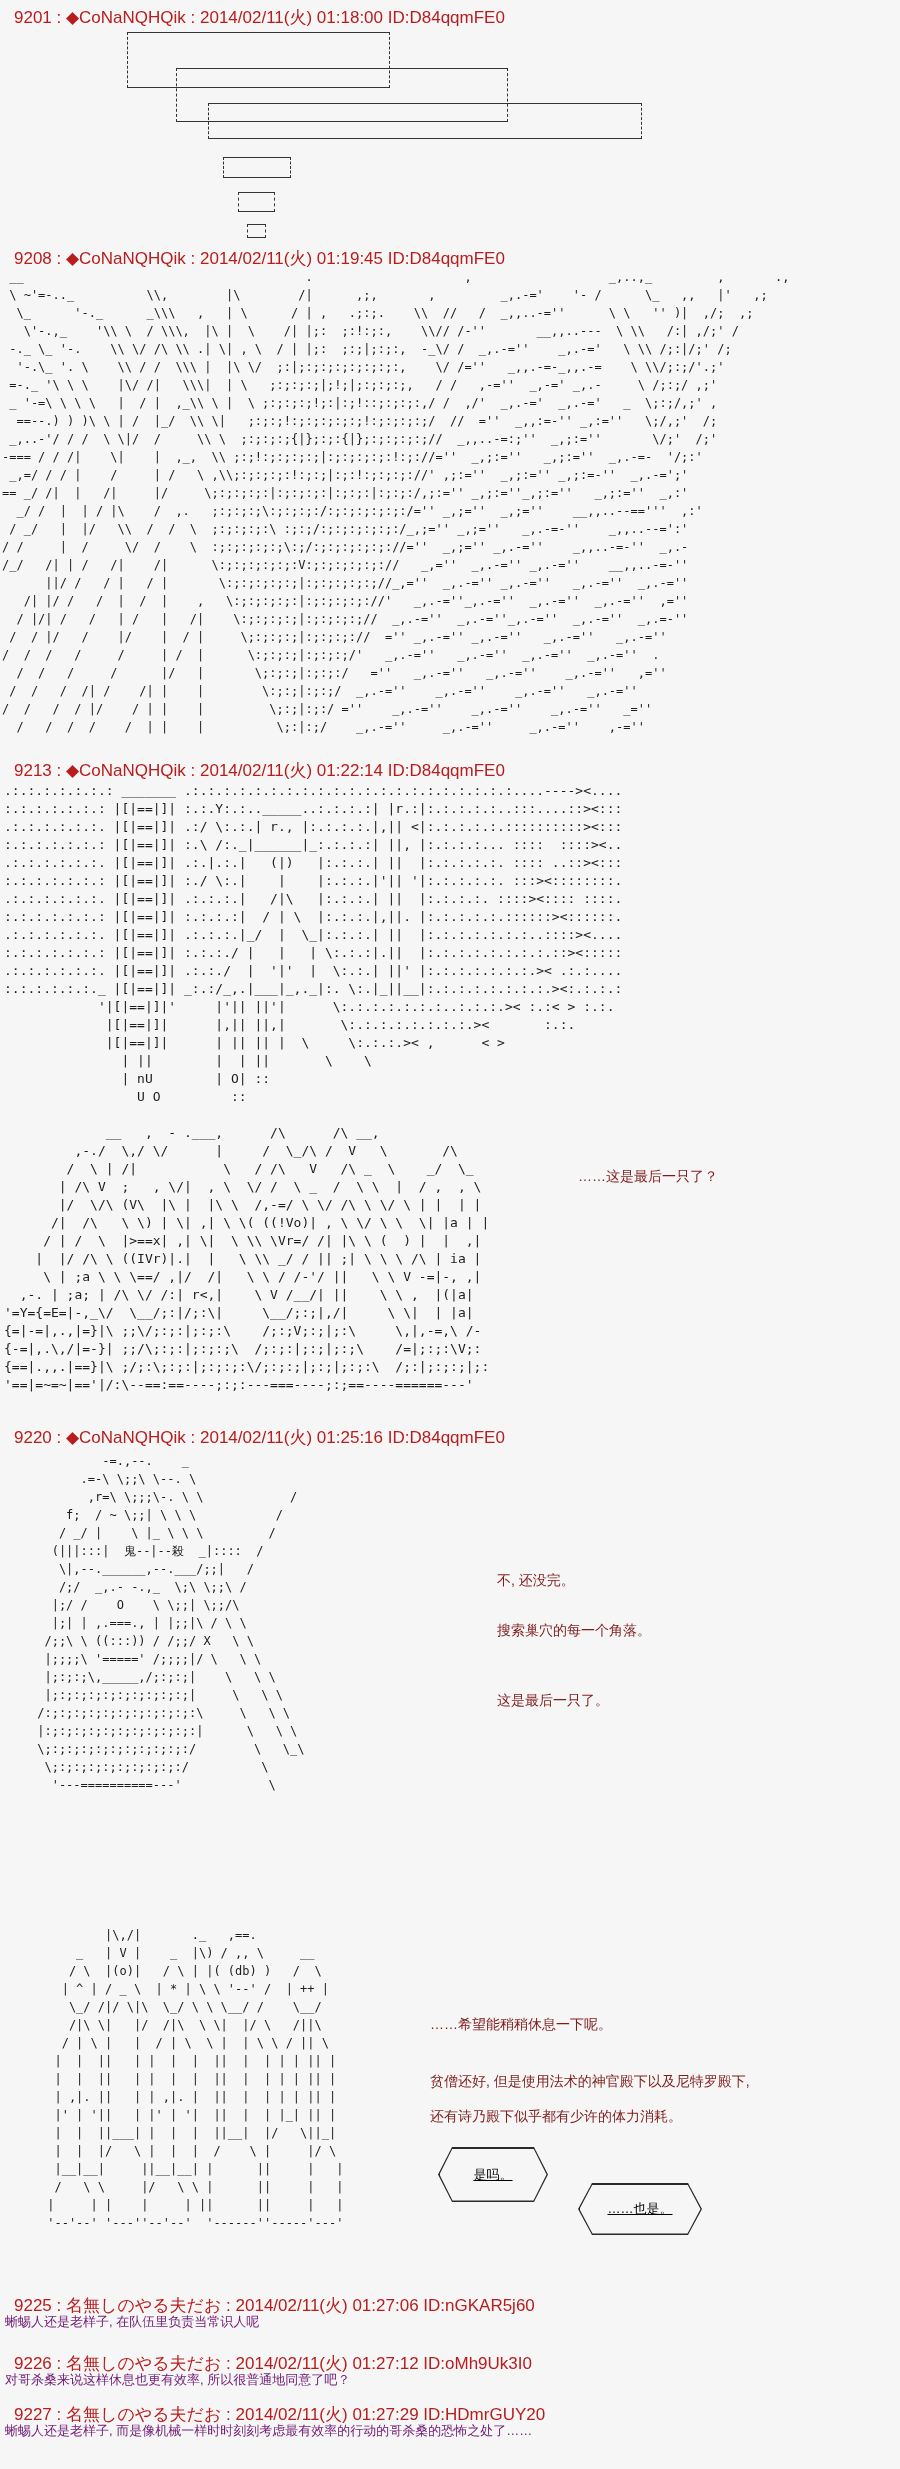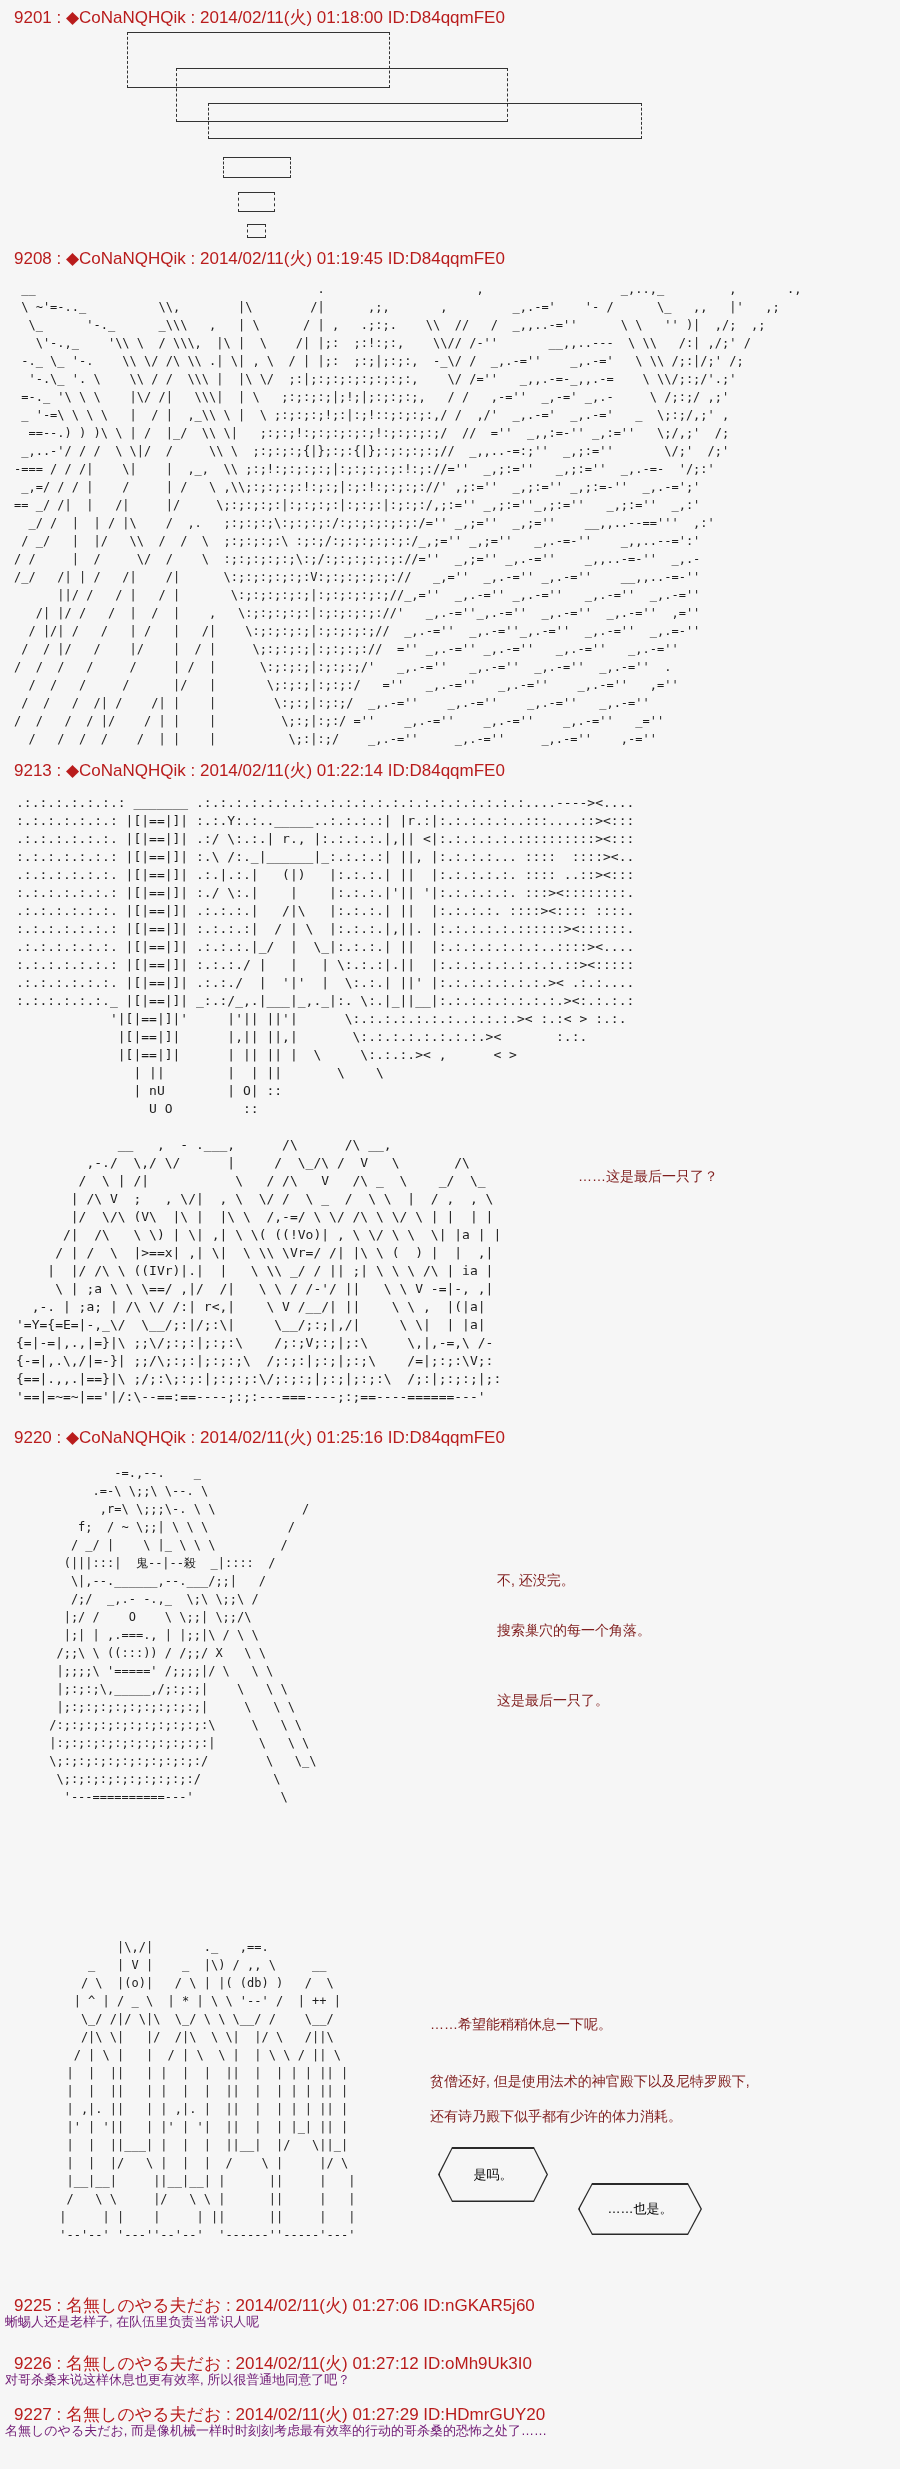--- a/index.html
+++ b/index.html
@@ -5,32 +5,32 @@
   html,body{margin:0;padding:0;}
   body{
     width:900px;height:2469px;position:relative;
     background:#f6f6f6;color:#111;
     font-family:"Liberation Sans","DejaVu Sans",sans-serif;
     overflow:hidden;
   }
   .hdr{position:absolute;left:14px;font-size:17px;color:#b91c1c;white-space:nowrap;}
   .body-line{position:absolute;left:5px;font-size:13px;color:#701a75;white-space:nowrap;}
   .aa{
-    position:absolute;margin:12px;color:#1c1c1c;
+    position:absolute;margin:0;color:#1c1c1c;
     font-family:"DejaVu Sans Mono","Liberation Mono",monospace;
     font-size:12px;line-height:18px;white-space:pre;
   }
   .aa.small{font-size:13px;}
   .dlg{position:absolute;font-size:14px;color:#7f1d1d;white-space:nowrap;}
   .box{position:absolute;border-color:#333;border-width:1px;border-style:solid dashed;background:transparent;}
   .bubble{position:absolute;background:#2a2a2a;
     clip-path:polygon(14px 0,calc(100% - 14px) 0,100% 50%,calc(100% - 14px) 100%,14px 100%,0 50%);}
   .bubble .inner{position:absolute;inset:1.5px;background:#f6f6f6;display:flex;align-items:center;justify-content:center;
     clip-path:polygon(13px 0,calc(100% - 13px) 0,100% 50%,calc(100% - 13px) 100%,13px 100%,0 50%);
-    font-size:13px;color:#000;white-space:nowrap;}
+    font-size:13px;color:#000;white-space:nowrap;text-decoration:underline;}
 </style>
 </head>
 <body>
 
 <div class="hdr" style="top:6px">9201 : ◆CoNaNQHQik : 2014/02/11(火) 01:18:00 ID:D84qqmFE0</div>
 
 <div>
   <div class="box" style="left:127px;top:32px;width:261px;height:54px"></div>
   <div class="box" style="left:176px;top:68px;width:330px;height:52px"></div>
   <div class="box" style="left:208px;top:103px;width:432px;height:34px"></div>
@@ -156,13 +156,13 @@
   <div class="inner">……也是。</div>
 </div>
 
 <div class="hdr" style="top:2294px">9225 : 名無しのやる夫だお : 2014/02/11(火) 01:27:06 ID:nGKAR5j60</div>
 <div class="body-line" style="top:2313px">蜥蜴人还是老样子, 在队伍里负责当常识人呢</div>
 
 <div class="hdr" style="top:2352px">9226 : 名無しのやる夫だお : 2014/02/11(火) 01:27:12 ID:oMh9Uk3I0</div>
 <div class="body-line" style="top:2371px">对哥杀桑来说这样休息也更有效率, 所以很普通地同意了吧？</div>
 
 <div class="hdr" style="top:2403px">9227 : 名無しのやる夫だお : 2014/02/11(火) 01:27:29 ID:HDmrGUY20</div>
-<div class="body-line" style="top:2422px">名無しのやる夫だお, 而是像机械一样时时刻刻考虑最有效率的行动的哥杀桑的恐怖之处了……</div>
+<div class="body-line" style="top:2422px">蜥蜴人还是老样子, 而是像机械一样时时刻刻考虑最有效率的行动的哥杀桑的恐怖之处了……</div>
 
 </body></html>

